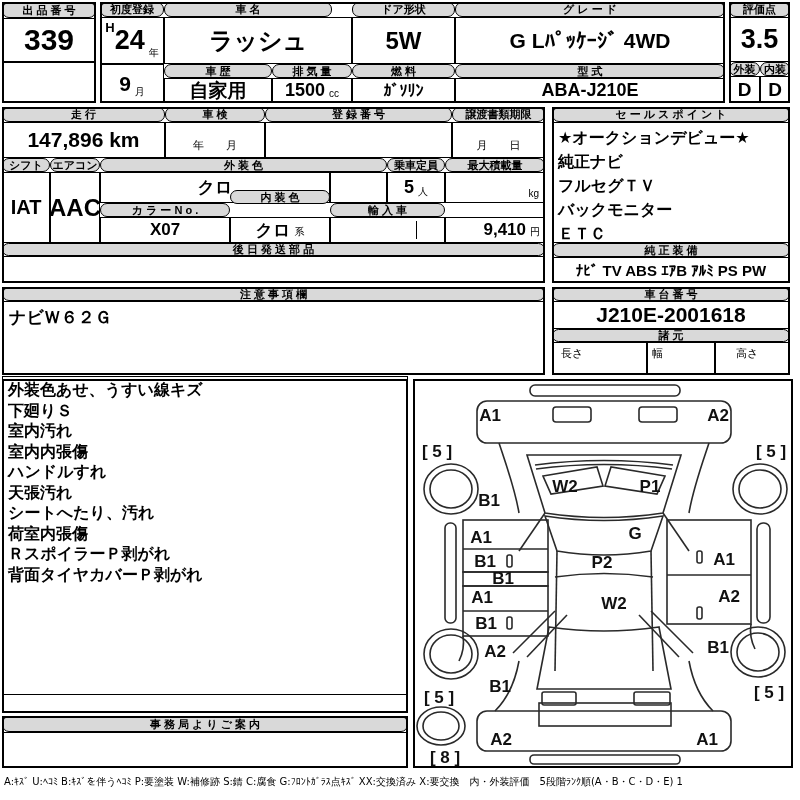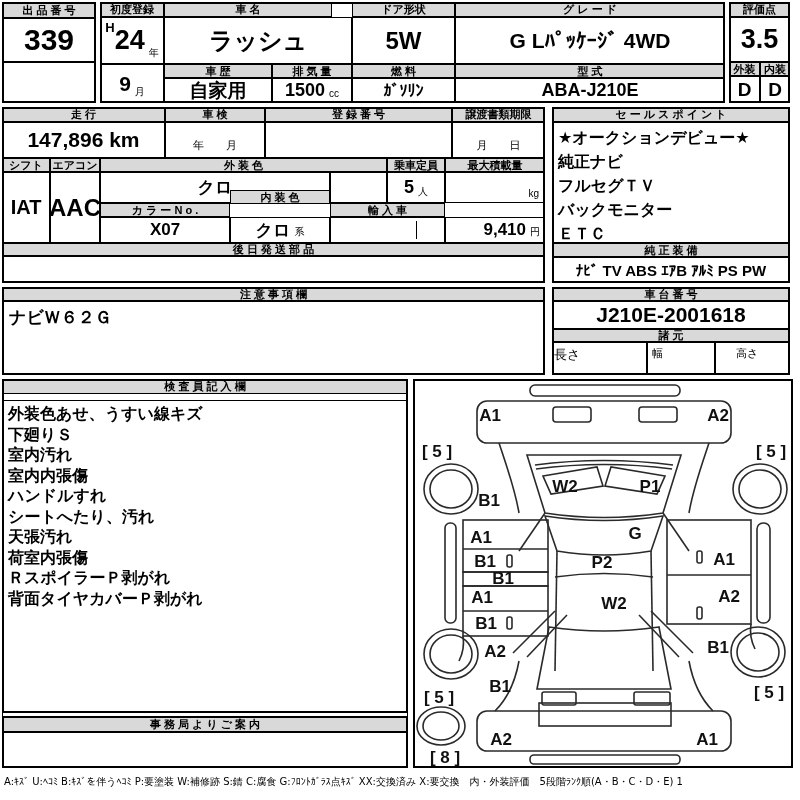--- a/index.html
+++ b/index.html
@@ -1,20 +1,20 @@
 <!DOCTYPE html>
 <html><head>
 <meta charset="utf-8">
 <style>
   html,body{margin:0;padding:0;}
   body{width:800px;height:800px;position:relative;background:#fff;
        font-family:"Liberation Sans","DejaVu Sans",sans-serif;color:#000;overflow:hidden;}
   .c{position:absolute;box-sizing:border-box;border:1px solid #000;background:#fff;
      display:flex;align-items:center;justify-content:center;overflow:hidden;}
-  .hd{background:#d9d9d9;font-weight:bold;font-size:11px;white-space:pre;}
+  .hd{background:#d9d9d9;font-weight:bold;font-size:11px;white-space:pre;border-radius:7px;}
   .hd.sm{font-size:10px;margin-top:24px;}
   .val{font-weight:bold;text-align:center;}
   .frame{position:absolute;box-sizing:border-box;border:2px solid #000;pointer-events:none;background:transparent;}
   .left{justify-content:flex-start;}
   .top{align-items:flex-start;}
   .unit{font-weight:normal;font-size:10px;margin-left:4px;align-self:flex-end;padding-bottom:3px;}
   .lines{display:block;padding:3px 5px;}
   .lines .line{font-weight:bold;font-size:16px;line-height:20.5px;white-space:pre;}
   .sales-lines .line{font-size:16px;line-height:24px;}
   .legend{position:absolute;left:4px;top:775px;width:794px;font-size:10px;white-space:pre;
@@ -128,34 +128,34 @@
 <div class="c val" style="left:552px;top:257px;width:238px;height:26px;font-size:15px;white-space:pre">ﾅﾋﾞ TV ABS ｴｱB ｱﾙﾐ PS PW</div>
 <div class="frame" style="left:552px;top:107px;width:238px;height:176px"></div>
 
 <div class="c hd" style="left:2px;top:287px;width:543px;height:14px">注 意 事 項 欄</div>
 <div class="c val left top" style="left:2px;top:301px;width:543px;height:74px;font-size:17px;padding:4px 6px">ナビＷ６２Ｇ</div>
 <div class="frame" style="left:2px;top:287px;width:543px;height:88px"></div>
 
 <div class="c hd" style="left:552px;top:287px;width:238px;height:14px">車 台 番 号</div>
 <div class="c val" style="left:552px;top:301px;width:238px;height:28px;font-size:21px">J210E-2001618</div>
 <div class="c hd" style="left:552px;top:329px;width:238px;height:13px">諸 元</div>
-<div class="c left top" style="left:552px;top:342px;width:95px;height:33px;font-size:13px;padding:3px 1px">長さ</div>
+<div class="c left top" style="left:552px;top:342px;width:95px;height:33px;font-size:11px;padding:3px 8px">長さ</div>
 <div class="c left top" style="left:647px;top:342px;width:68px;height:33px;font-size:11px;padding:3px 4px">幅</div>
 <div class="c left top" style="left:715px;top:342px;width:75px;height:33px;font-size:11px;padding:3px 20px">高さ</div>
 <div class="frame" style="left:552px;top:287px;width:238px;height:88px"></div>
 
 <div class="c hd" style="left:2px;top:379px;width:406px;height:15px">検 査 員 記 入 欄</div>
-<div class="c lines" style="left:2px;top:400px;width:406px;height:319px">
+<div class="c lines" style="left:2px;top:376px;width:406px;height:319px">
     <div class="line">外装色あせ、うすい線キズ</div>
     <div class="line">下廻りＳ</div>
     <div class="line">室内汚れ</div>
     <div class="line">室内内張傷</div>
     <div class="line">ハンドルすれ</div>
+    <div class="line">天張汚れ</div>
     <div class="line">シートへたり、汚れ</div>
-    <div class="line">天張汚れ</div>
     <div class="line">荷室内張傷</div>
     <div class="line">ＲスポイラーＰ剥がれ</div>
     <div class="line">背面タイヤカバーＰ剥がれ</div>
   </div>
 <div class="frame" style="left:2px;top:379px;width:406px;height:334px"></div>
 
 <div class="c hd" style="left:2px;top:716px;width:406px;height:16px">事 務 局 よ り ご 案 内</div>
 <div class="c" style="left:2px;top:732px;width:406px;height:36px"></div>
 <div class="frame" style="left:2px;top:716px;width:406px;height:52px"></div>
 

